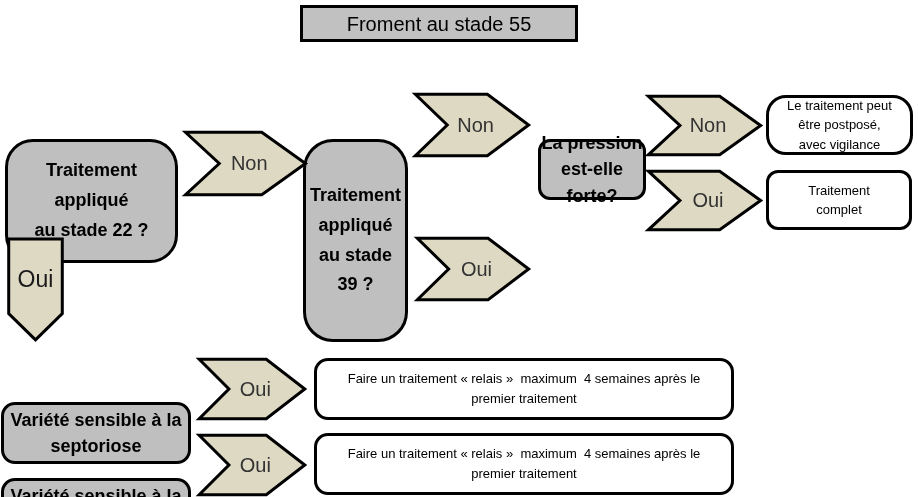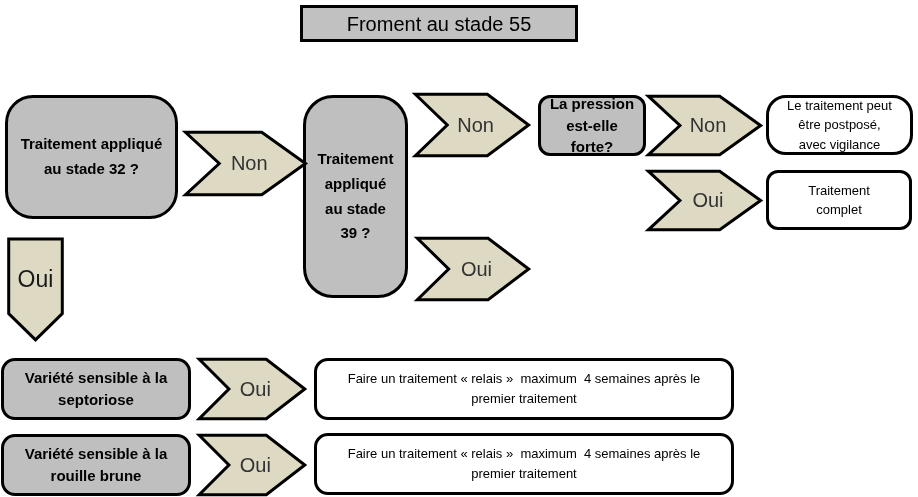--- a/index.html
+++ b/index.html
@@ -18,22 +18,23 @@
     align-items: center;
     justify-content: center;
     text-align: center;
     color: #000000;
     white-space: pre-line;
   }
   .gray-box {
     background: #bfbfbf;
     border: 3px solid #000000;
     font-weight: 700;
-    font-size: 15px;
+    font-size: 18px;
     line-height: 1.55;
+    margin-top: 44px;
   }
   .white-box {
     background: #ffffff;
     border: 3px solid #000000;
     font-weight: 400;
     font-size: 13px;
     line-height: 1.5;
   }
   .title-box {
     background: #c1c1c1;
@@ -98,21 +99,21 @@
   #relais2    { left: 314px; top: 433px; width: 420px; height: 62px; border-radius: 14px; }
 </style>
 </head>
 <body>
 
 <div class="canvas">
 
   <div id="title" class="node title-box">Froment au stade 55</div>
 
   <div id="stade32" class="node gray-box">Traitement appliqué
-au stade 32 ?</div>
+au stade 22 ?</div>
 
   <div id="chev-non1" class="chev">
     <svg viewBox="0 0 100 100" preserveAspectRatio="none">
       <polygon points="2,2 63,2 98,50 63,98 2,98 29,50" vector-effect="non-scaling-stroke"></polygon>
     </svg>
     <span class="lbl">Non</span>
   </div>
 
   <div id="stade39" class="node gray-box">Traitement
 appliqué

